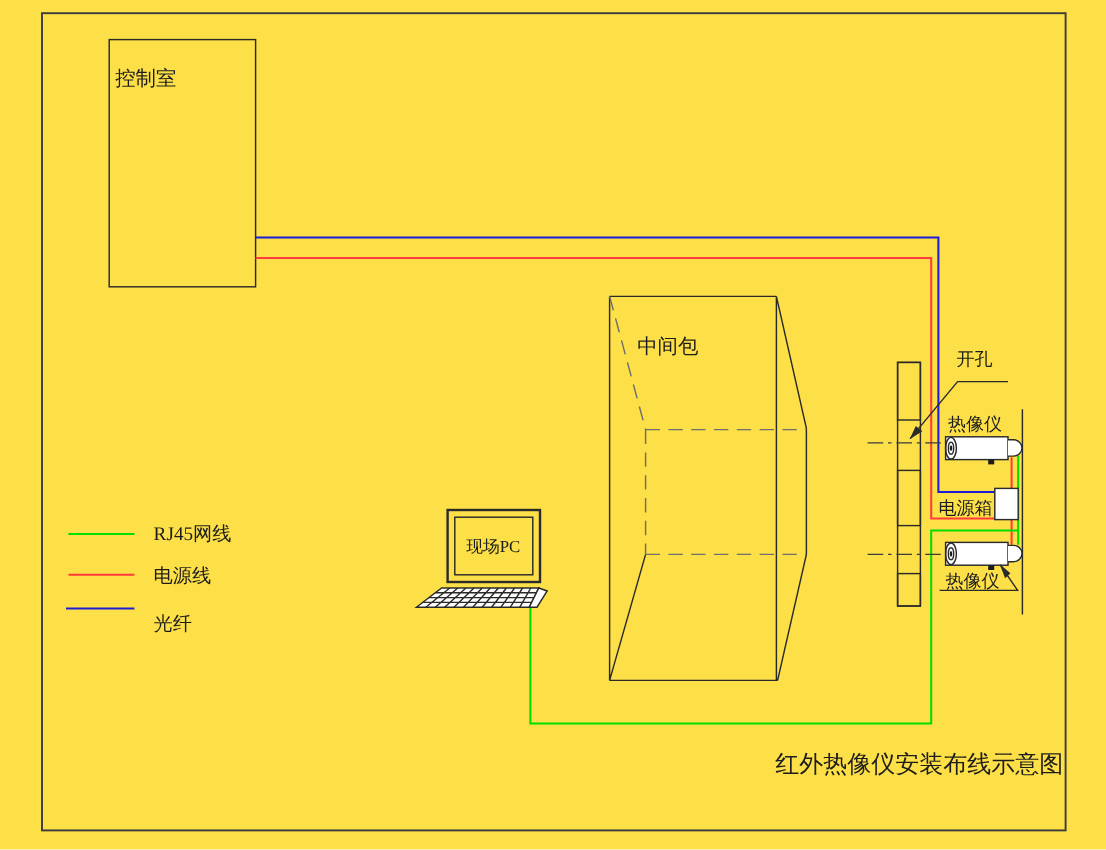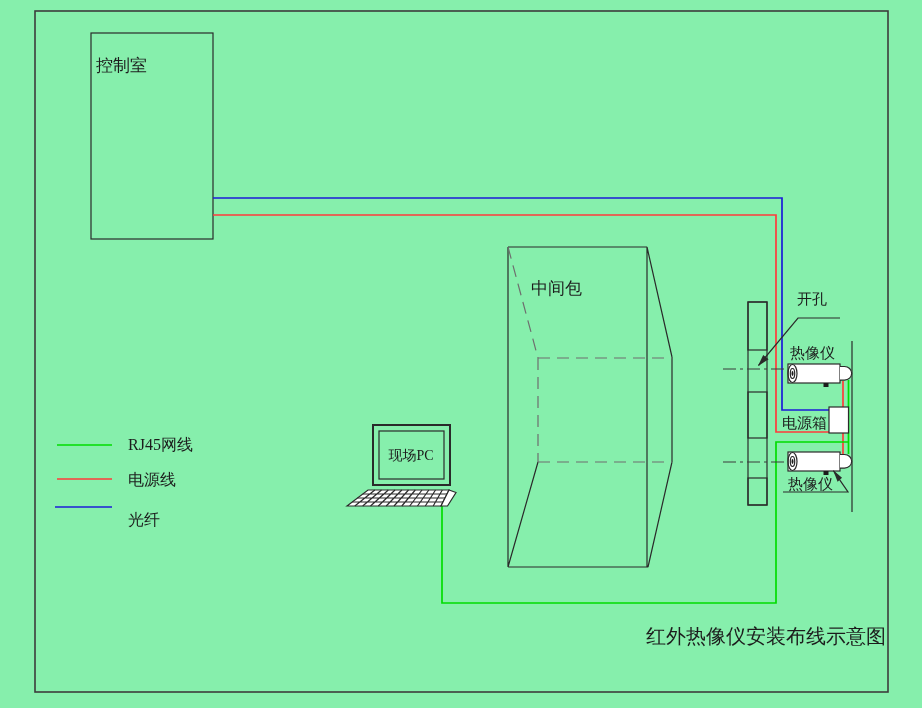--- a/index.html
+++ b/index.html
@@ -1,16 +1,16 @@
 <!DOCTYPE html>
 <html><head>
 <meta charset="utf-8">
 <style>
   html,body{margin:0;padding:0;background:#ffffff;}
-  .stage{position:relative;width:922px;height:708px;background:#86efac;overflow:hidden;}
+  .stage{position:relative;width:922px;height:708px;background:#fde047;overflow:hidden;}
   svg{display:block;}
   text{font-family:"Liberation Serif","DejaVu Serif",serif;fill:#1c1c1c;}
   .lbl16{font-size:17px;}
   .lbl15{font-size:15px;}
   .lbl14{font-size:14px;}
   .caption{font-size:20px;}
   .legendlbl{font-size:16px;}
   .thin{stroke:#2a2a2a;stroke-width:1.2;fill:none;}
   .thick{stroke:#2a2a2a;stroke-width:2;fill:none;}
   .hidden-edge{stroke:#6e6e6e;stroke-width:1.2;fill:none;stroke-dasharray:12 7;}

